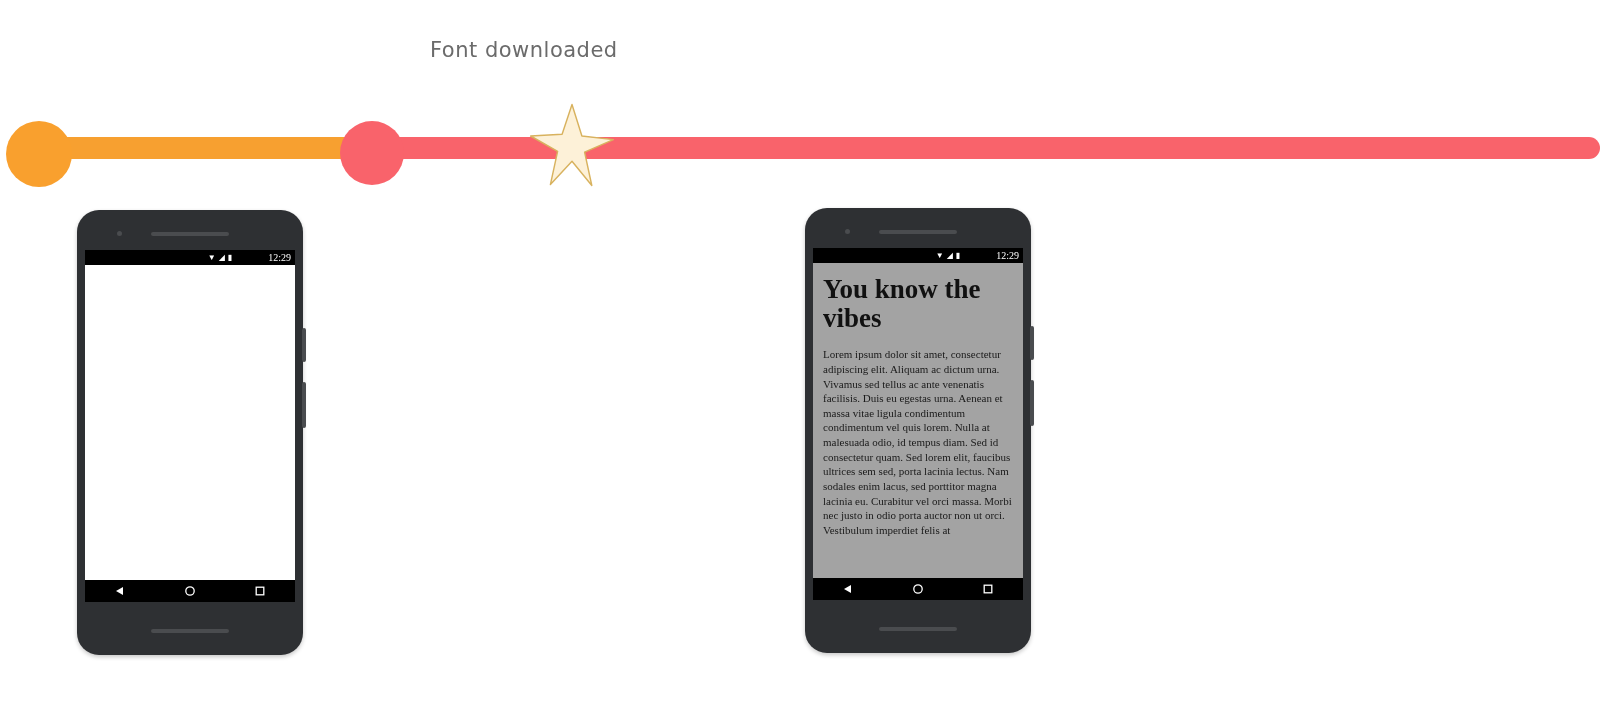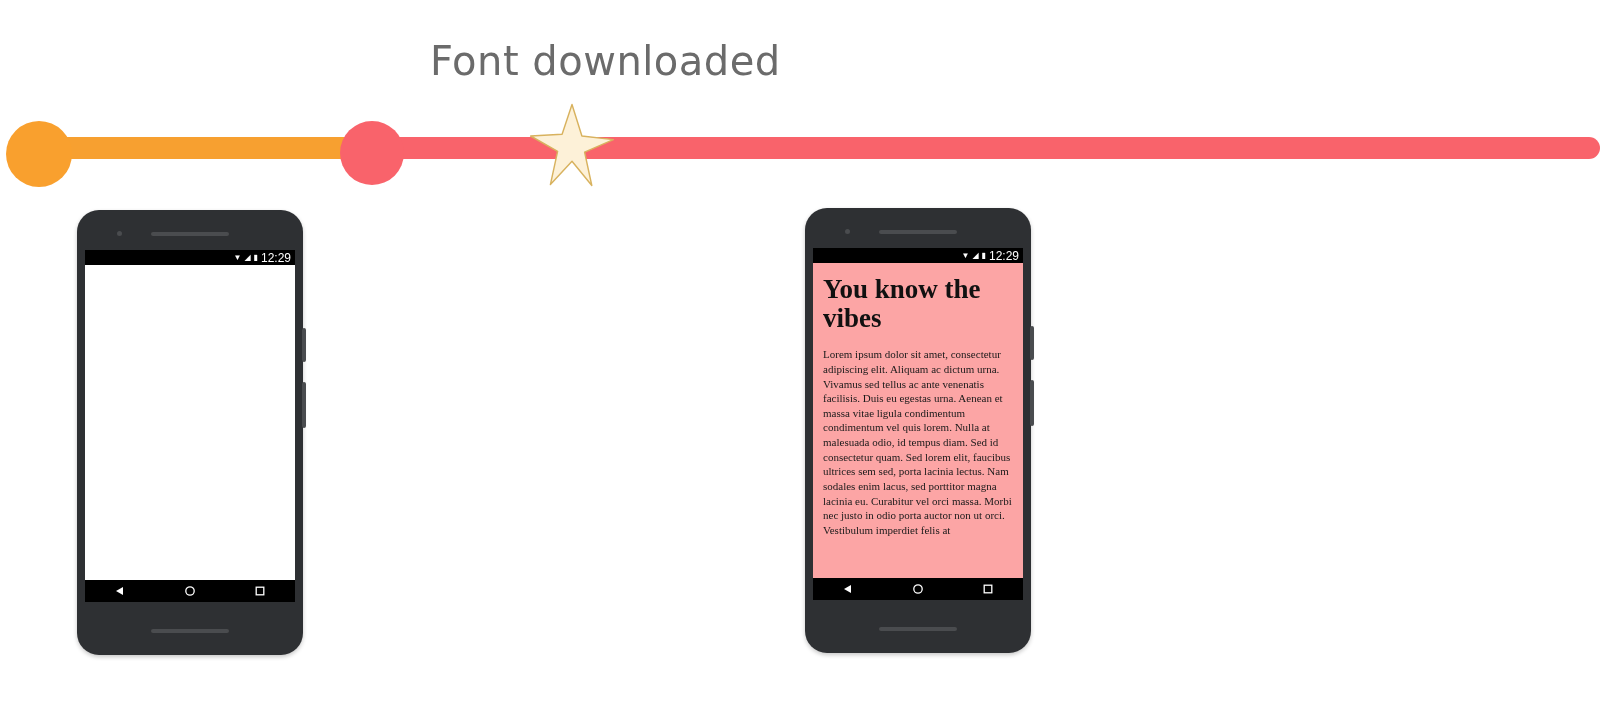--- a/index.html
+++ b/index.html
@@ -64,21 +64,21 @@
     width: 90px;
     height: 90px;
   }
 
   
   #caption {
     position: absolute;
     left: 430px;
     top: 38px;
     font-family: "DejaVu Sans", sans-serif;
-    font-size: 40px;
+    font-size: 21px;
     color: #6b6b6b;
     letter-spacing: 0.5px;
     white-space: nowrap;
   }
 
   
   .phone {
     position: absolute;
     width: 226px;
     height: 445px;
@@ -146,35 +146,36 @@
     padding-right: 4px;
     gap: 3px;
   }
   .statusbar .sb-icon {
     color: #ffffff;
     font-size: 8px;
     line-height: 8px;
   }
   .statusbar .sb-time {
     color: #ffffff;
-    font-size: 12px;
-    font-family: Liberation Sans, sans-serif;
+    font-size: 10px;
+    font-family: Liberation Serif, serif;
     line-height: 8px;
+    margin-left: 33px;
   }
   .content {
     position: absolute;
     top: 15px;
     left: 0;
     right: 0;
     bottom: 22px;
     background: #ffffff;
     overflow: hidden;
   }
   .content.cream {
-    background: #fca5a5;
+    background: #a3a3a3;
     padding: 10px 10px 0 10px;
     box-sizing: border-box;
   }
   .article-title {
     font-family: "Liberation Serif", serif;
     font-weight: bold;
     font-size: 27px;
     line-height: 1.08;
     color: #111111;
     margin: 2px 0 14px 0;

